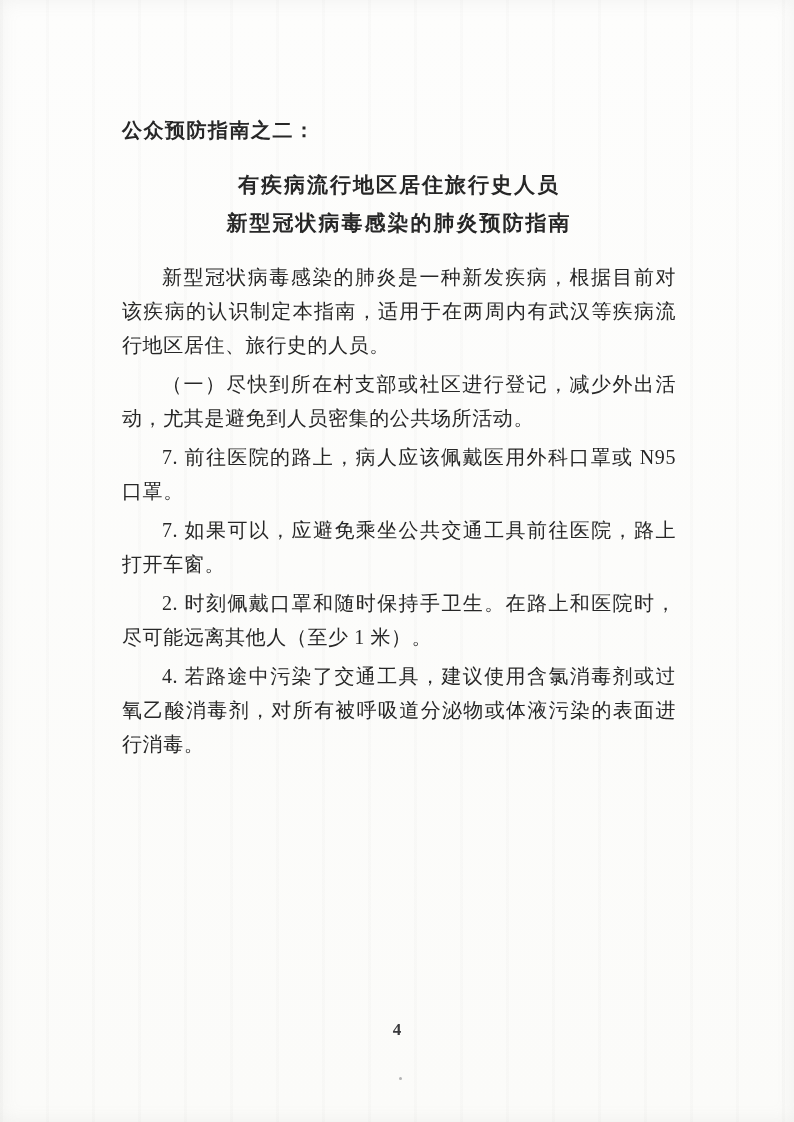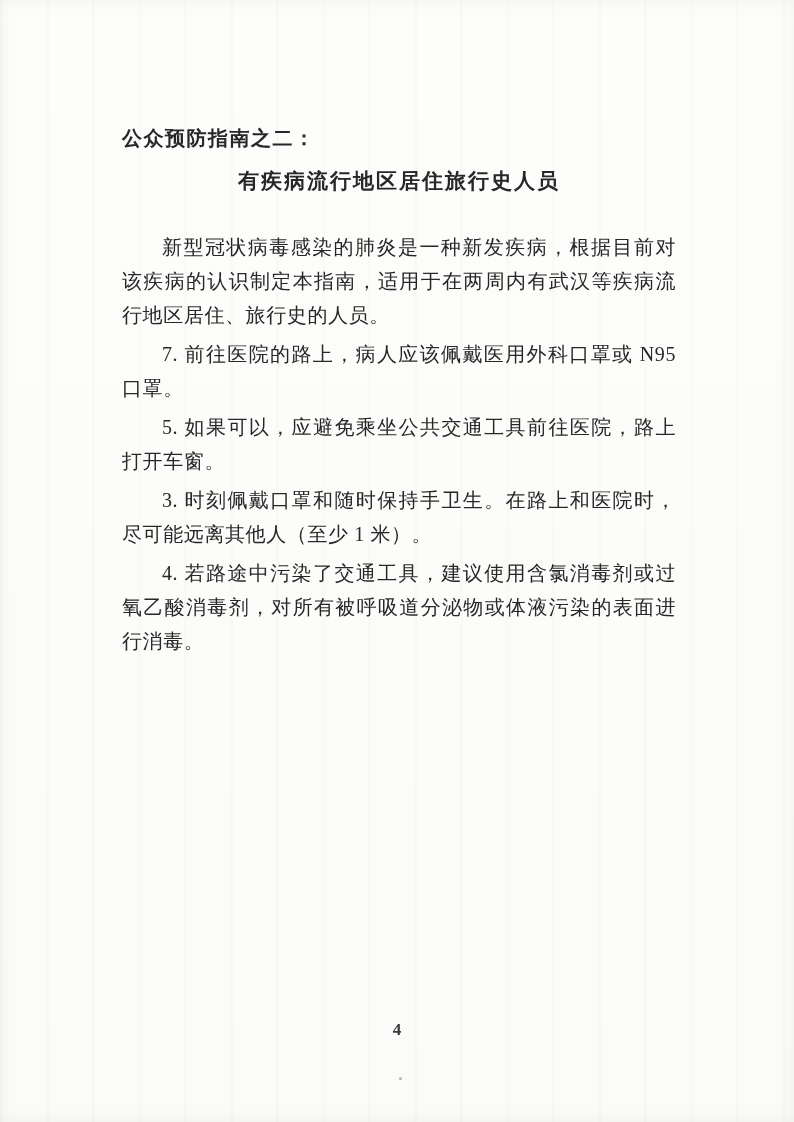--- a/index.html
+++ b/index.html
@@ -18,42 +18,43 @@
         rgba(0,0,0,0) 3px, rgba(0,0,0,0) 46px),
       linear-gradient(#fdfdfc, #fbfbf9);
     box-shadow: inset 0 0 18px rgba(160,160,155,0.12);
     overflow: hidden;
     font-family: "Liberation Serif", "DejaVu Serif", serif;
     color: #272727;
   }
   .content {
     position: absolute;
     left: 122px;
-    top: 124px;
+    top: 116px;
     width: 554px;
   }
   .kicker {
     font-size: 20px;
     line-height: 28px;
     font-weight: bold;
     letter-spacing: 1.5px;
     text-align: left;
   }
   .title-line {
     font-size: 21px;
     line-height: 38px;
     font-weight: bold;
     letter-spacing: 2px;
     text-align: center;
   }
   .title-block {
-    margin-top: 10px;
+    margin-top: 24px;
+    font-family: Liberation Mono, monospace;
   }
   .body-block {
-    margin-top: 30px;
+    margin-top: 16px;
   }
   .para {
     margin: 0 0 5px 0;
     font-size: 20px;
     line-height: 34px;
     letter-spacing: 0.6px;
     text-indent: 2em;
     text-align: justify;
     text-justify: inter-ideograph;
   }
@@ -81,27 +82,29 @@
 </head>
 <body>
 
 <div class="page">
   <div class="content">
 
     <div class="kicker">公众预防指南之二：</div>
 
     <div class="title-block">
       <div class="title-line">有疾病流行地区居住旅行史人员</div>
+      <div class="title-line">新型冠状病毒感染的肺炎预防指南</div>
     </div>
 
     <div class="body-block">
       <p class="para">新型冠状病毒感染的肺炎是一种新发疾病，根据目前对该疾病的认识制定本指南，适用于在两周内有武汉等疾病流行地区居住、旅行史的人员。</p>
+      <p class="para">（一）尽快到所在村支部或社区进行登记，减少外出活动，尤其是避免到人员密集的公共场所活动。</p>
       <p class="para">7.  前往医院的路上，病人应该佩戴医用外科口罩或 N95 口罩。</p>
-      <p class="para">5.  如果可以，应避免乘坐公共交通工具前往医院，路上打开车窗。</p>
-      <p class="para">3.  时刻佩戴口罩和随时保持手卫生。在路上和医院时，尽可能远离其他人（至少 1 米）。</p>
+      <p class="para">7.  如果可以，应避免乘坐公共交通工具前往医院，路上打开车窗。</p>
+      <p class="para">2.  时刻佩戴口罩和随时保持手卫生。在路上和医院时，尽可能远离其他人（至少 1 米）。</p>
       <p class="para">4.  若路途中污染了交通工具，建议使用含氯消毒剂或过氧乙酸消毒剂，对所有被呼吸道分泌物或体液污染的表面进行消毒。</p>
     </div>
 
   </div>
 
   <div class="page-number">4</div>
 
   <div class="scan-speck"></div>
 </div>
 

